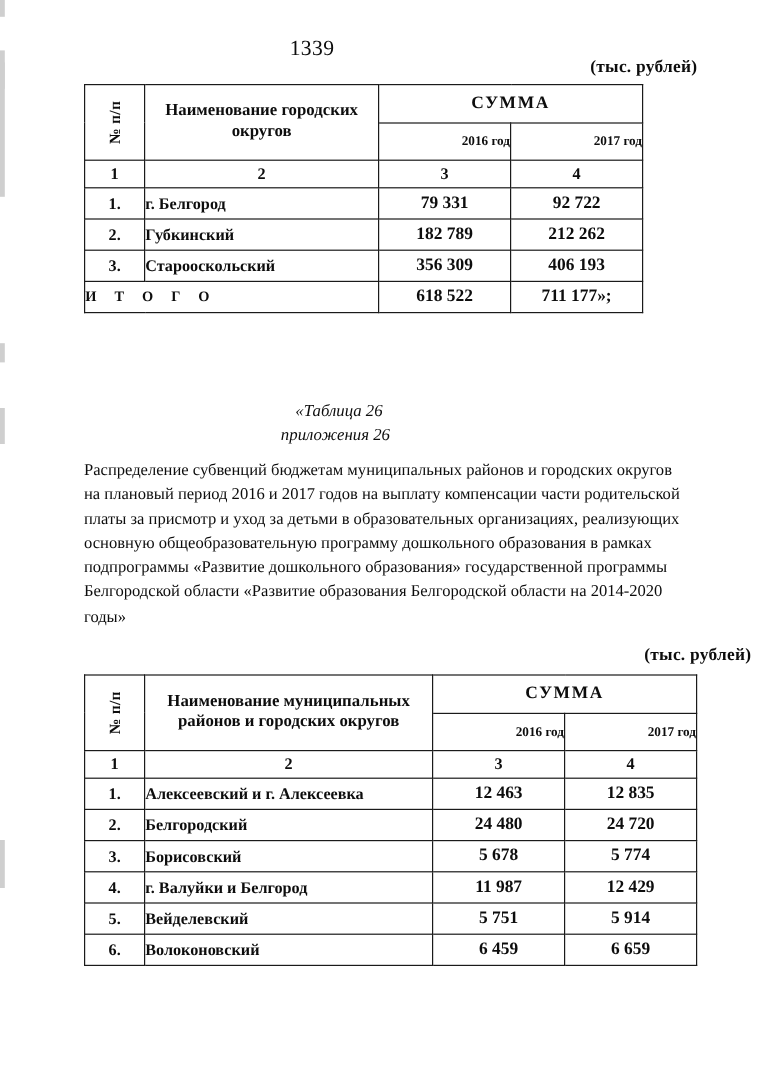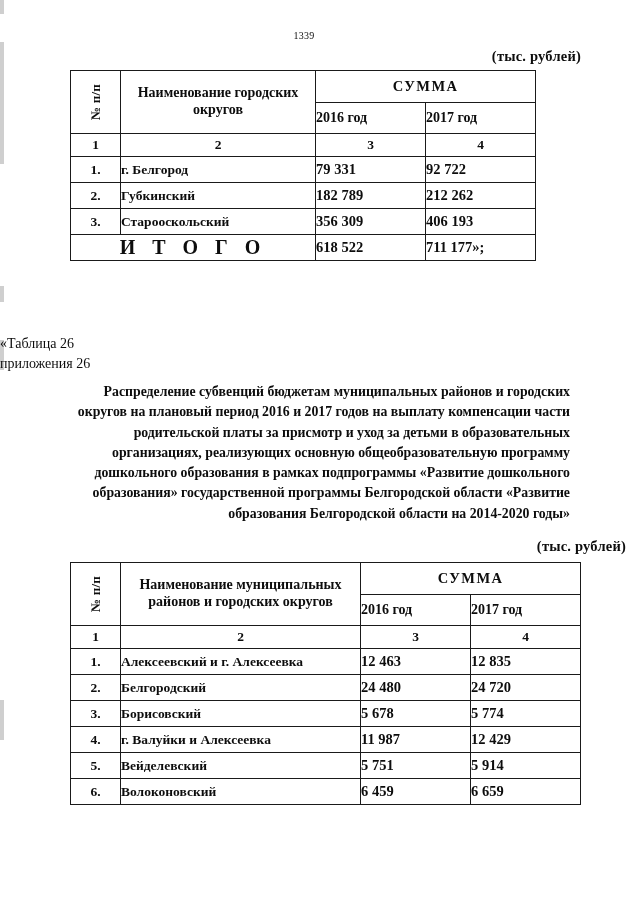--- a/index.html
+++ b/index.html
@@ -36,23 +36,22 @@
     height: 905px;
     box-sizing: border-box;
   }
 
   .page-number {
     position: absolute;
     top: 30px;
     left: 0;
     width: 520px;
     text-align: center;
-    font-size: 10px;
+    font-size: 18px;
     letter-spacing: 0.3px;
-    margin-left: 44px;
   }
 
   .units-label {
     position: absolute;
     font-size: 14.5px;
     font-weight: bold;
     letter-spacing: 0.2px;
     padding-left: 48px;
   }
   .units-label.first { top: 48px; left: 0; width: 533px; text-align: right; }
@@ -114,50 +113,50 @@
     font-size: 14px;
     padding: 3px 6px;
   }
   .cell-summa {
     text-align: center;
     font-size: 14.5px;
     letter-spacing: 1.4px;
     height: 30px;
   }
   .cell-year {
-    text-align: left;
-    font-size: 14px;
+    text-align: right;
+    font-size: 11px;
     height: 30px;
   }
   .cell-colnum {
     text-align: center;
     font-size: 13.5px;
     height: 22px;
   }
   .cell-idx {
     text-align: center;
     font-size: 13.5px;
     height: 25px;
   }
   .cell-name {
     text-align: left;
     font-size: 13.5px;
     padding-left: 9px;
     height: 25px;
     font-family: Liberation Serif, serif;
   }
   .cell-num {
-    text-align: left;
+    text-align: center;
     font-size: 14.5px;
     padding-right: 9px;
     height: 25px;
   }
   .cell-total {
-    text-align: center;
-    font-size: 20px;
+    text-align: left;
+    font-size: 12px;
     letter-spacing: 6px;
     height: 25px;
     padding-left: 18px;
     font-family: Liberation Serif, serif;
   }
 
   .para-intro {
     position: absolute;
     top: 300px;
     left: 70px;
@@ -165,35 +164,36 @@
     font-size: 14px;
     text-indent: 40px;
     line-height: 1.35;
   }
 
   .ref-block {
     position: absolute;
     top: 334px;
     left: 0;
     width: 565px;
-    text-align: left;
+    text-align: center;
     font-size: 14px;
     line-height: 1.45;
+    font-style: italic;
   }
   .ref-block .ref-line { display: block; }
   .ref-block .ref-line-2 { padding-right: 6px; }
 
   .heading-block {
     position: absolute;
     top: 382px;
     left: 70px;
     width: 500px;
-    text-align: right;
+    text-align: left;
     font-size: 13.8px;
-    font-weight: bold;
+    font-weight: normal;
     line-height: 1.47;
   }
 </style>
 </head>
 <body>
 
 <div class="page">
 
   <div class="scan-edge a"></div>
   <div class="scan-edge b"></div>
@@ -308,21 +308,21 @@
         <td class="cell-num">24 720</td>
       </tr>
       <tr>
         <td class="cell-idx">3.</td>
         <td class="cell-name">Борисовский</td>
         <td class="cell-num">5 678</td>
         <td class="cell-num">5 774</td>
       </tr>
       <tr>
         <td class="cell-idx">4.</td>
-        <td class="cell-name">г. Валуйки и Алексеевка</td>
+        <td class="cell-name">г. Валуйки и Белгород</td>
         <td class="cell-num">11 987</td>
         <td class="cell-num">12 429</td>
       </tr>
       <tr>
         <td class="cell-idx">5.</td>
         <td class="cell-name">Вейделевский</td>
         <td class="cell-num">5 751</td>
         <td class="cell-num">5 914</td>
       </tr>
       <tr>

